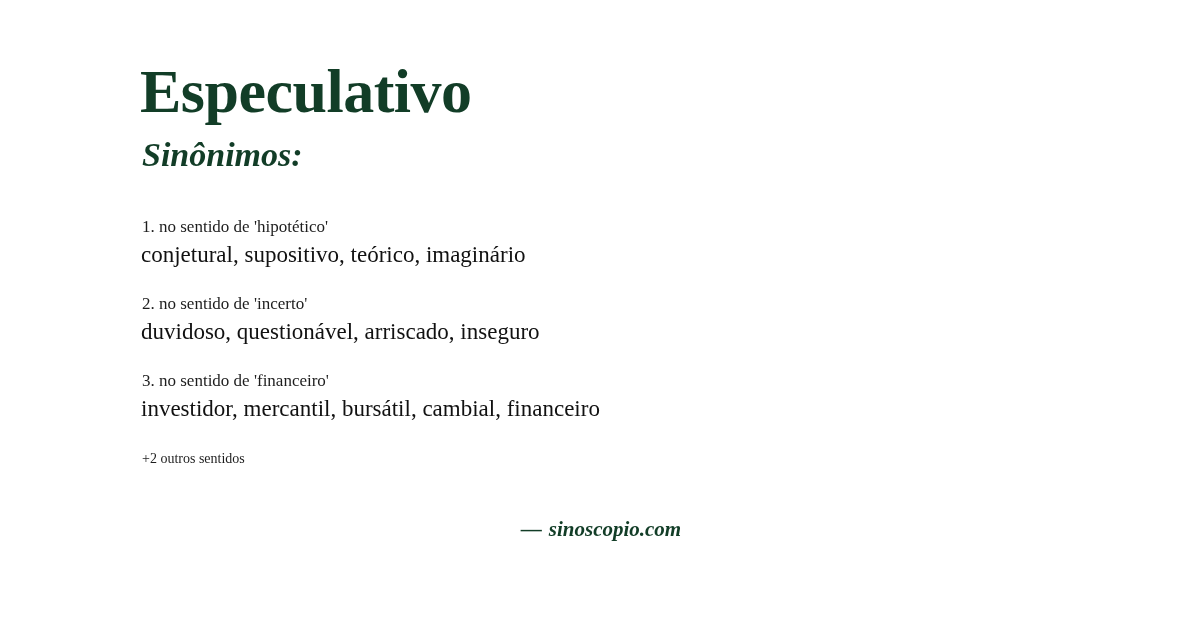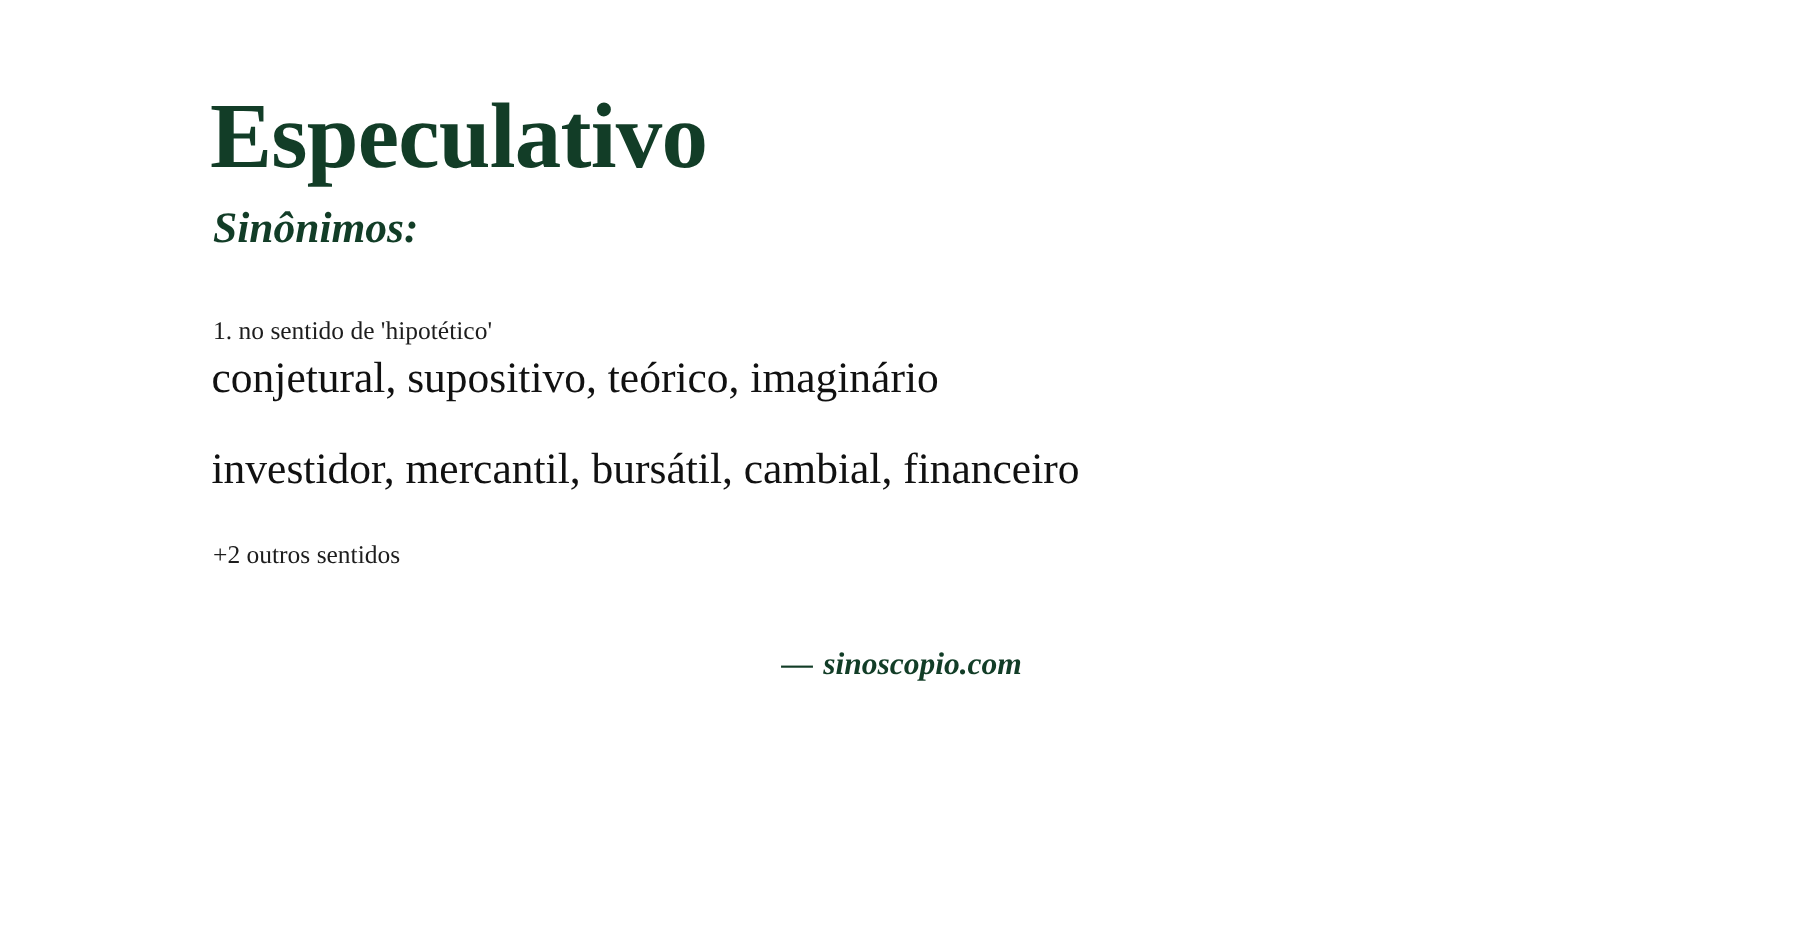--- a/index.html
+++ b/index.html
@@ -24,21 +24,21 @@
     font-family: "Liberation Serif", serif;
     font-size: 62px;
     font-weight: bold;
     color: #123d27;
     line-height: 1.15;
     margin: 0;
     letter-spacing: -0.5px;
   }
   .subtitle {
     font-family: "Liberation Serif", serif;
-    font-size: 29px;
+    font-size: 34px;
     font-style: italic;
     font-weight: bold;
     color: #123d27;
     margin: 8px 0 0 2px;
     line-height: 1.2;
   }
   .senses {
     margin-top: 40px;
   }
   .sense {
@@ -46,28 +46,28 @@
   }
   .sense-label {
     font-family: Liberation Serif, serif;
     font-size: 17px;
     color: #1d1d1d;
     margin: 0 0 2px 2px;
     line-height: 1.3;
   }
   .sense-words {
     font-family: "Liberation Serif", serif;
-    font-size: 29px;
+    font-size: 23px;
     color: #111111;
     margin: 0 0 0 1px;
     line-height: 1.3;
   }
   .more-senses {
     font-family: "Liberation Serif", serif;
-    font-size: 17px;
+    font-size: 14px;
     color: #1d1d1d;
     margin: 27px 0 0 2px;
   }
   .source {
     font-family: "Liberation Serif", serif;
     font-size: 21px;
     font-style: italic;
     font-weight: bold;
     color: #123d27;
     margin: 50px 0 0 2px;
@@ -87,22 +87,27 @@
   <h1 class="headword">Especulativo</h1>
   <div class="subtitle">Sinônimos:</div>
 
   <div class="senses">
 
     <div class="sense">
       <div class="sense-label">1. no sentido de 'hipotético'</div>
       <div class="sense-words">conjetural, supositivo, teórico, imaginário</div>
     </div>
 
+    <div class="sense">
+      <div class="sense-label">2. no sentido de 'incerto'</div>
+      <div class="sense-words">duvidoso, questionável, arriscado, inseguro</div>
+    </div>
 
     <div class="sense">
+      <div class="sense-label">3. no sentido de 'financeiro'</div>
       <div class="sense-words">investidor, mercantil, bursátil, cambial, financeiro</div>
     </div>
 
   </div>
 
   <div class="more-senses">+2 outros sentidos</div>
 
   <div class="source">
     <span class="dash">—</span><span>sinoscopio.com</span>
   </div>

